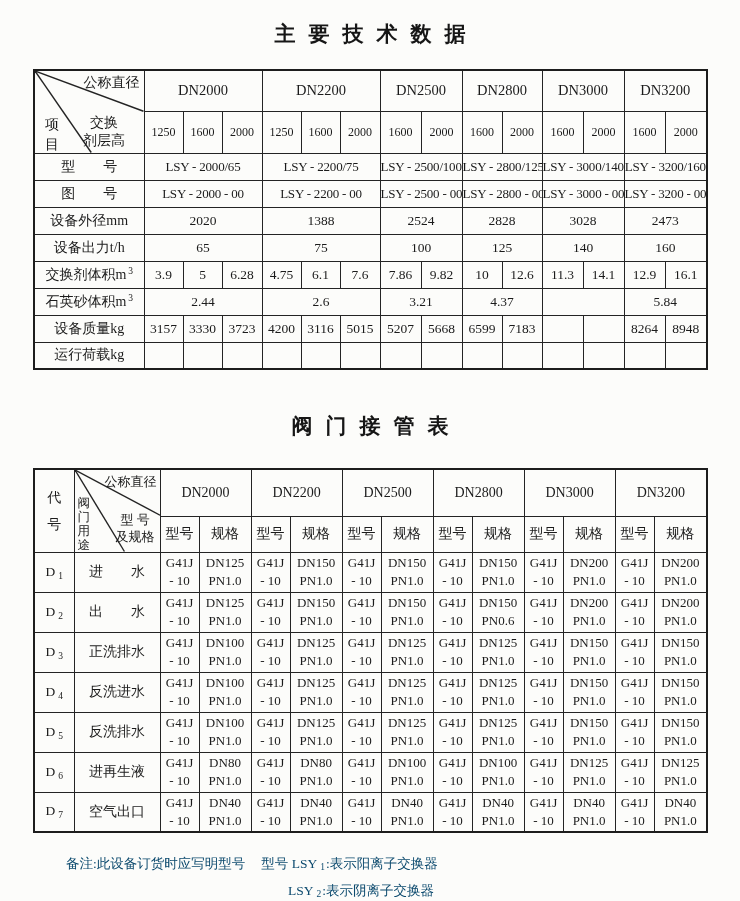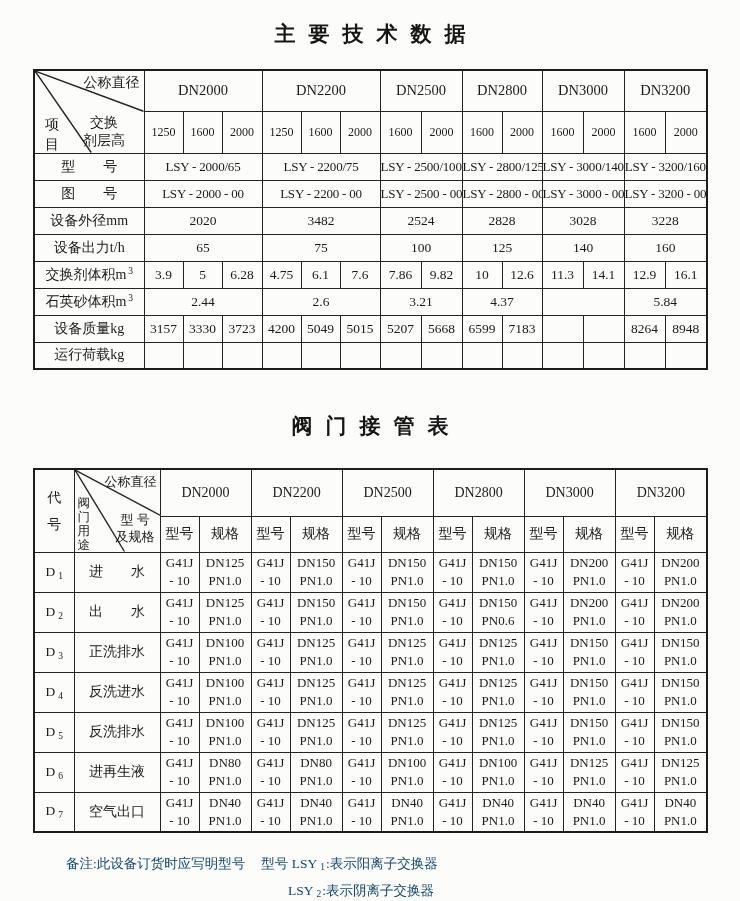--- a/index.html
+++ b/index.html
@@ -138,25 +138,25 @@
       <td class="merged" colspan="3">LSY - 2000 - 00</td>
       <td class="merged" colspan="3">LSY - 2200 - 00</td>
       <td class="merged" colspan="2">LSY - 2500 - 00</td>
       <td class="merged" colspan="2">LSY - 2800 - 00</td>
       <td class="merged" colspan="2">LSY - 3000 - 00</td>
       <td class="merged" colspan="2">LSY - 3200 - 00</td>
     </tr>
     <tr class="d">
       <td class="lab">设备外径mm</td>
       <td class="num" colspan="3">2020</td>
-      <td class="num" colspan="3">3482</td>
+      <td class="num" colspan="3">1388</td>
       <td class="num" colspan="2">2524</td>
       <td class="num" colspan="2">2828</td>
       <td class="num" colspan="2">3028</td>
-      <td class="num" colspan="2">3228</td>
+      <td class="num" colspan="2">2473</td>
     </tr>
     <tr class="d">
       <td class="lab">设备出力t/h</td>
       <td class="num" colspan="3">65</td>
       <td class="num" colspan="3">75</td>
       <td class="num" colspan="2">100</td>
       <td class="num" colspan="2">125</td>
       <td class="num" colspan="2">140</td>
       <td class="num" colspan="2">160</td>
     </tr>
@@ -185,21 +185,21 @@
       <td class="num" colspan="2">4.37</td>
       <td class="num" colspan="2"></td>
       <td class="num" colspan="2">5.84</td>
     </tr>
     <tr class="d">
       <td class="lab">设备质量kg</td>
       <td class="num">3157</td>
       <td class="num">3330</td>
       <td class="num">3723</td>
       <td class="num">4200</td>
-      <td class="num">5049</td>
+      <td class="num">3116</td>
       <td class="num">5015</td>
       <td class="num">5207</td>
       <td class="num">5668</td>
       <td class="num">6599</td>
       <td class="num">7183</td>
       <td class="num"></td>
       <td class="num"></td>
       <td class="num">8264</td>
       <td class="num">8948</td>
     </tr>

